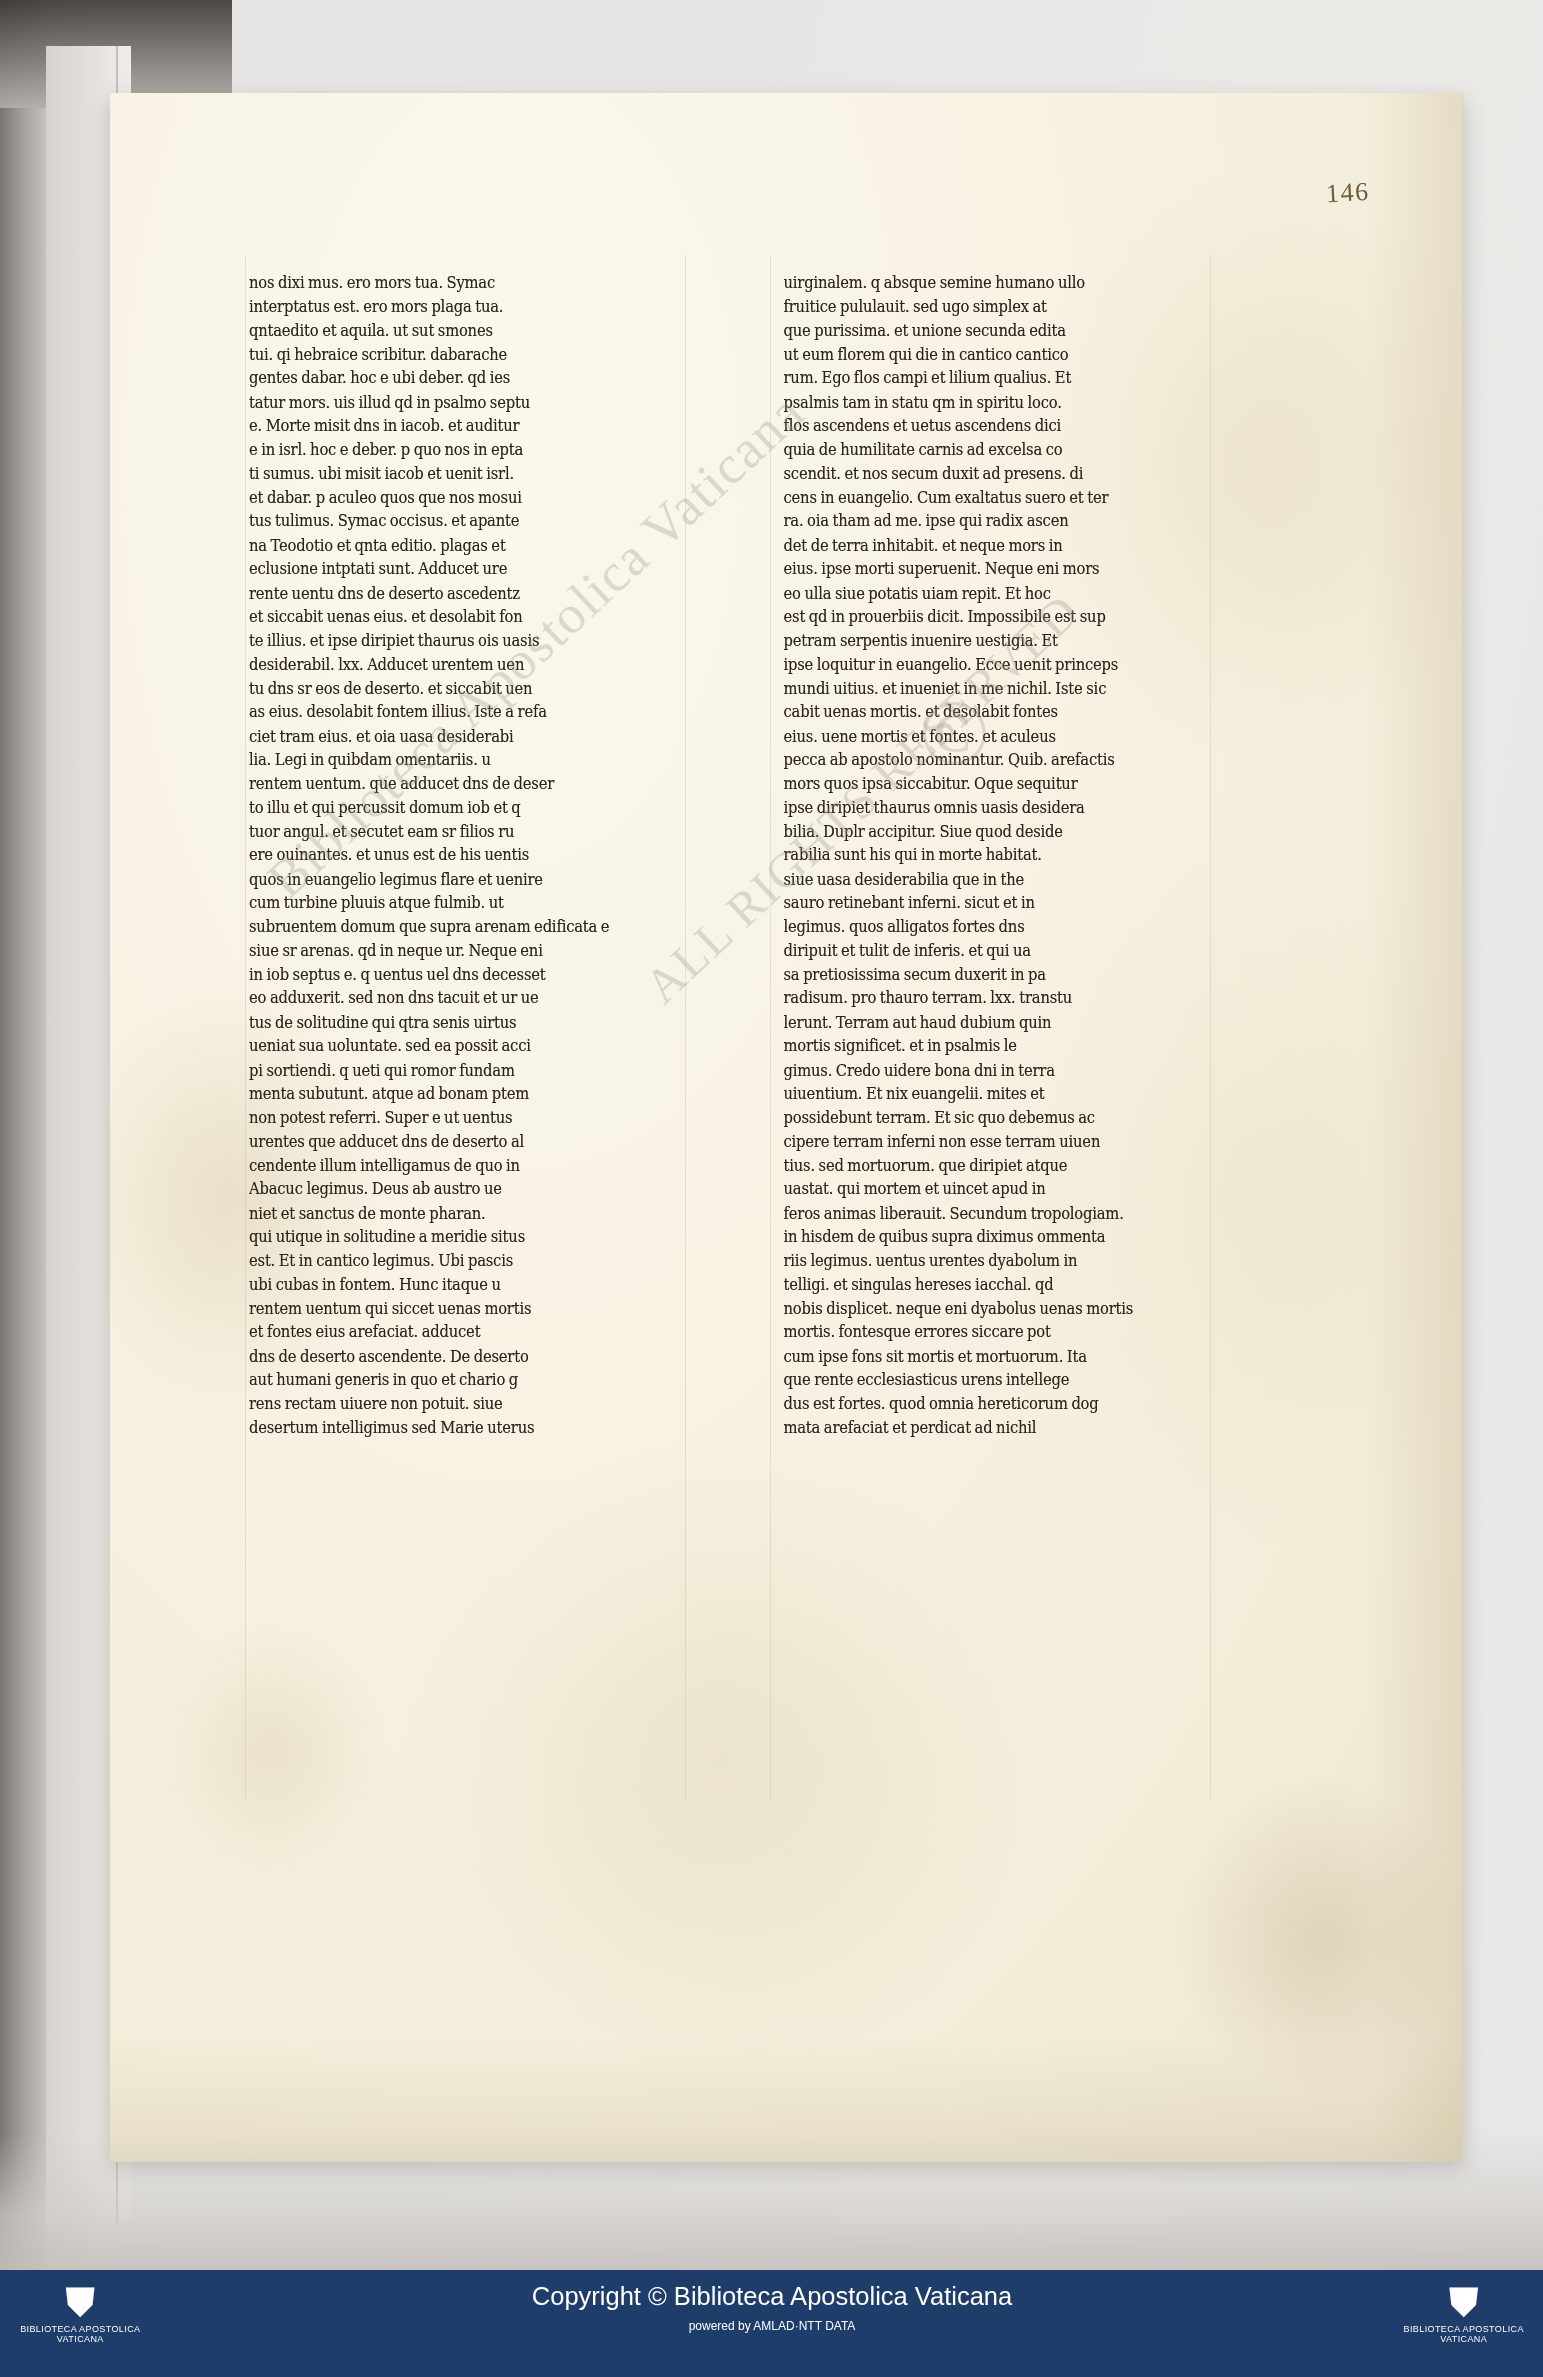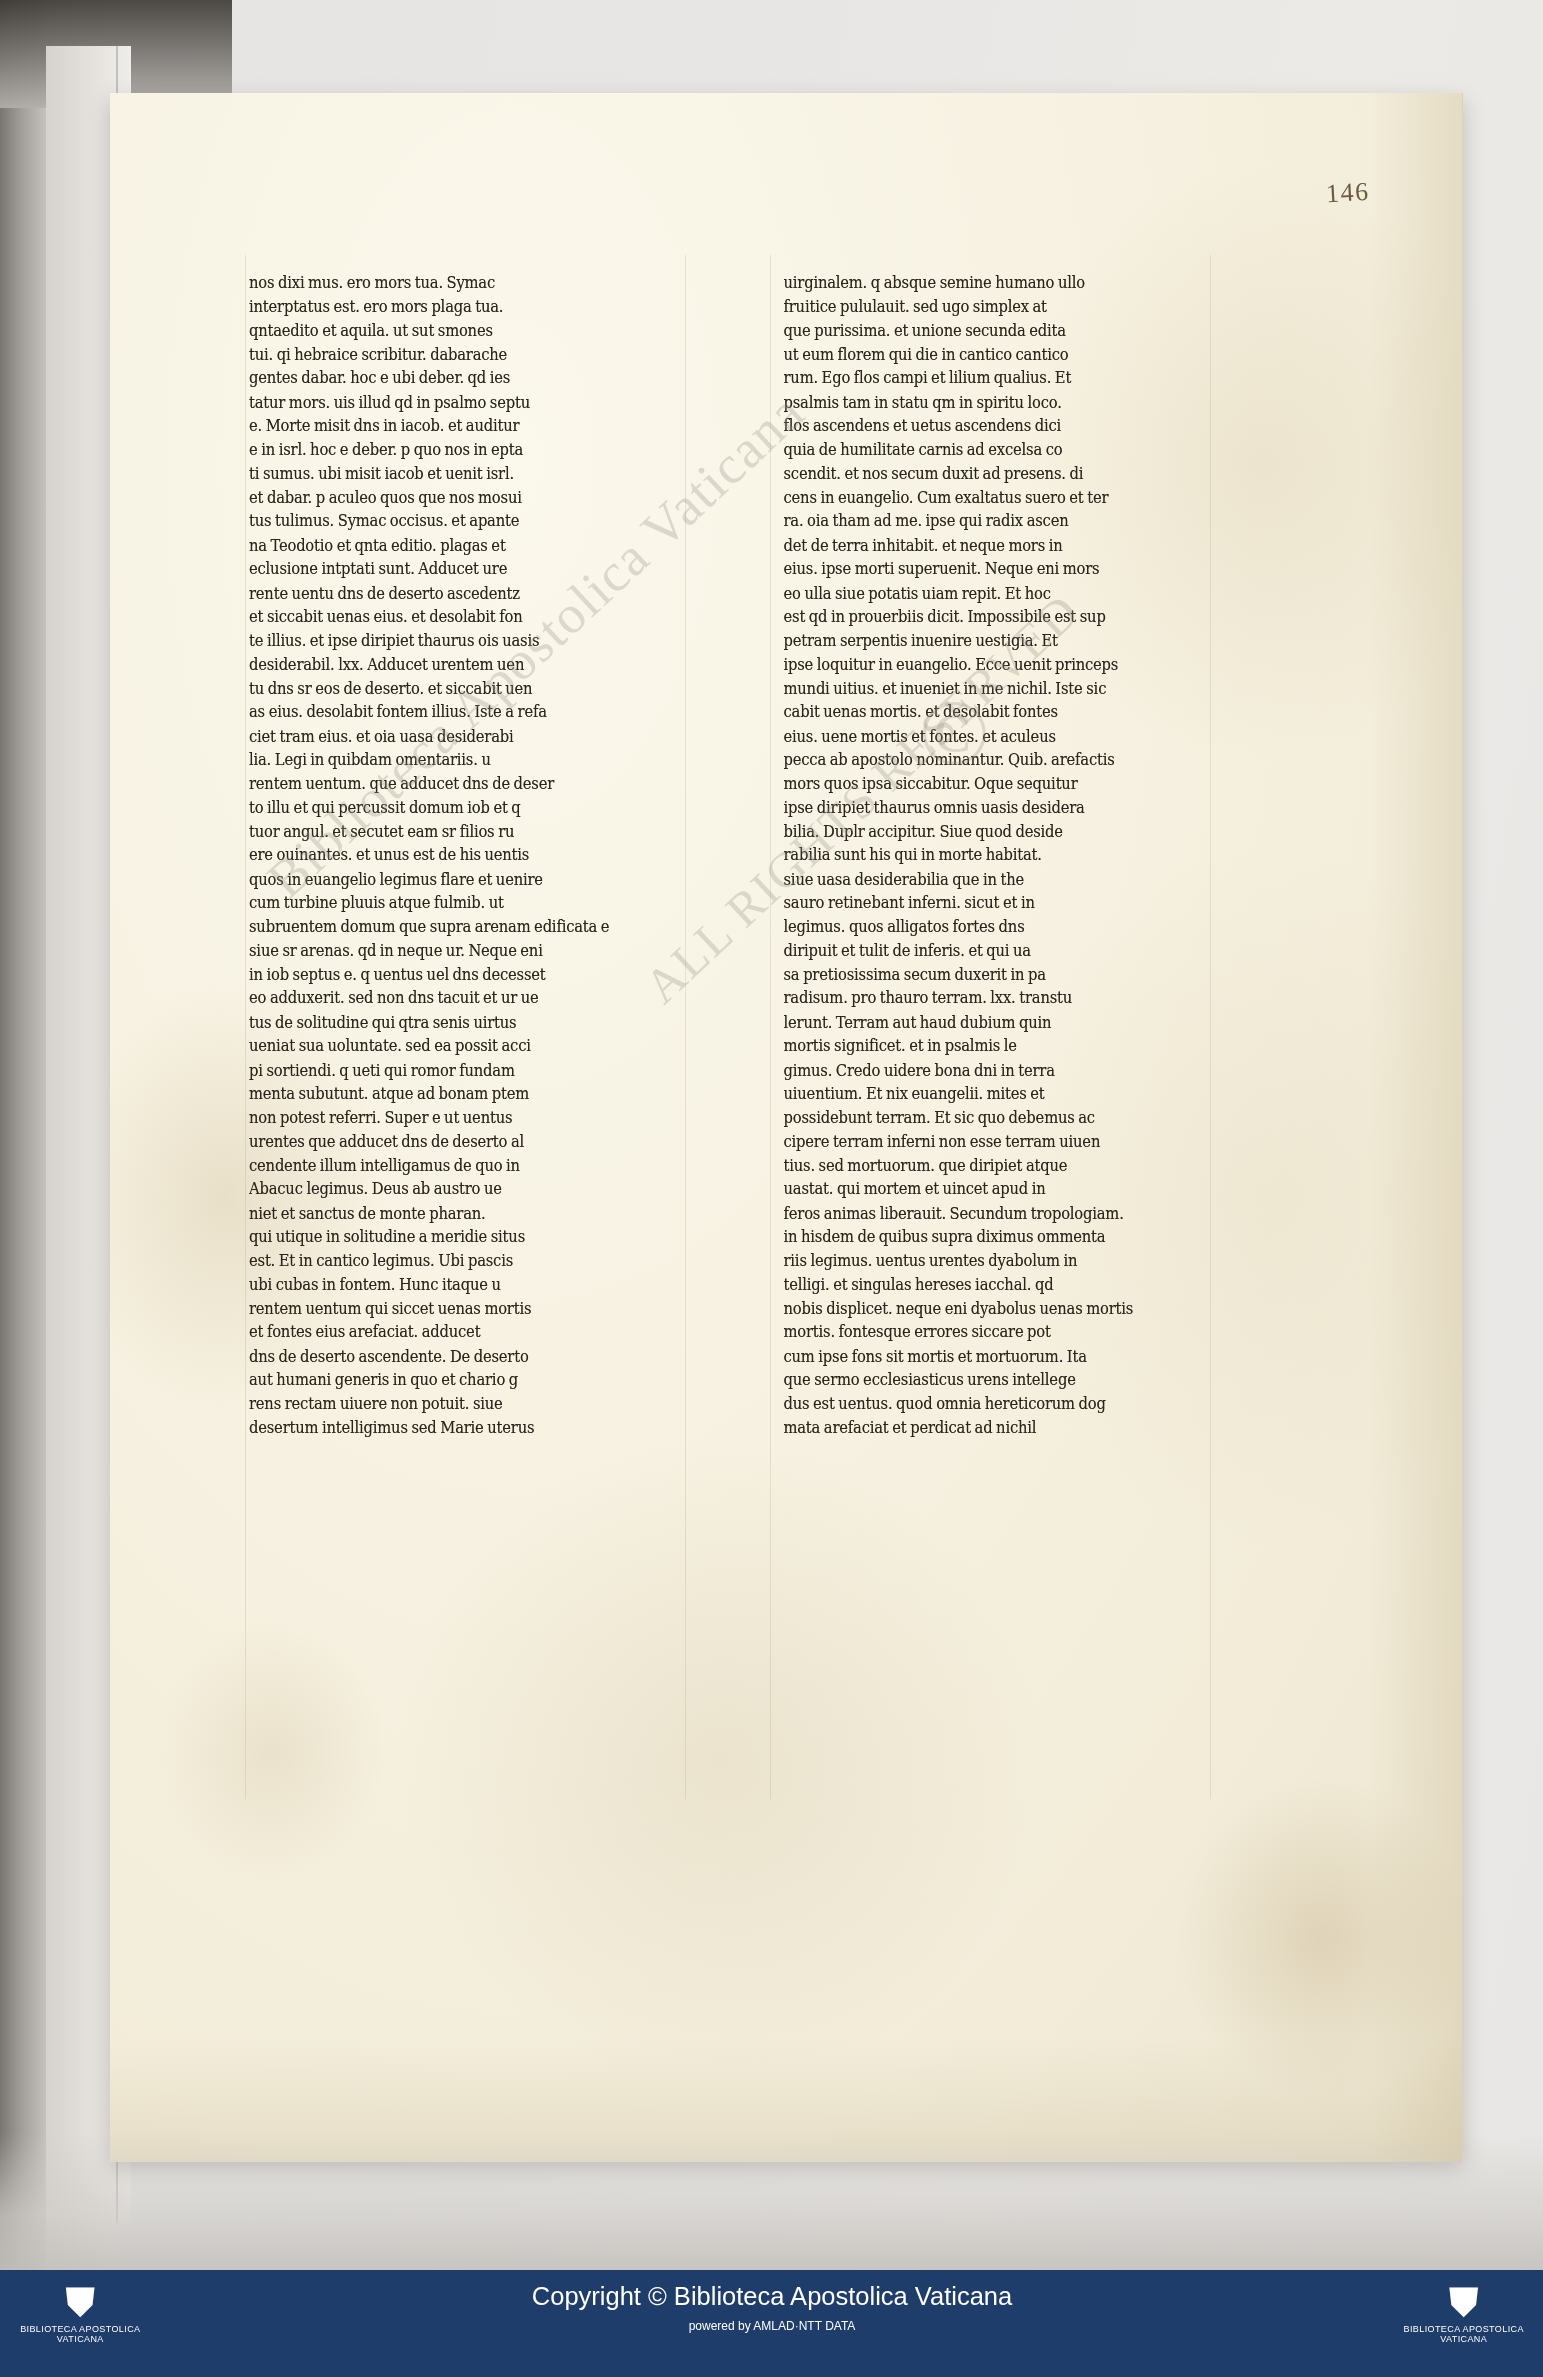--- a/index.html
+++ b/index.html
@@ -332,22 +332,22 @@
           <span class="line">cipere terram inferni non esse terram uiuen</span>
           <span class="line">tius. sed mortuorum. que diripiet atque</span>
           <span class="line">uastat. qui mortem et uincet apud in</span>
           <span class="line">feros animas liberauit. Secundum tropologiam.</span>
           <span class="line">in hisdem de quibus supra diximus ommenta</span>
           <span class="line">riis legimus. uentus urentes dyabolum in</span>
           <span class="line">telligi. et singulas hereses iacchal. qd</span>
           <span class="line">nobis displicet. neque eni dyabolus uenas mortis</span>
           <span class="line">mortis. fontesque errores siccare pot</span>
           <span class="line">cum ipse fons sit mortis et mortuorum. Ita</span>
-          <span class="line">que sermo ecclesiasticus urens intellege</span>
-          <span class="line">dus est uentus. quod omnia hereticorum dog</span>
+          <span class="line">que rente ecclesiasticus urens intellege</span>
+          <span class="line">dus est fortes. quod omnia hereticorum dog</span>
           <span class="line">mata arefaciat et perdicat ad nichil</span>
         </div>
     </div>
   </div>
 
   <div class="wm wm-1">Biblioteca Apostolica Vaticana</div>
   <div class="wm wm-2">ALL RIGHTS RESERVED</div>
   <div class="wm wm-c">©</div>
 
   <div class="bottom-shade"></div>

